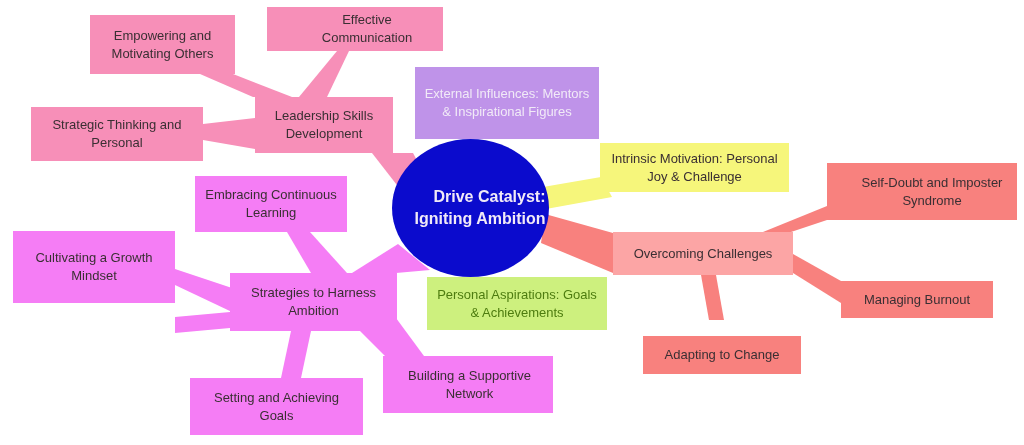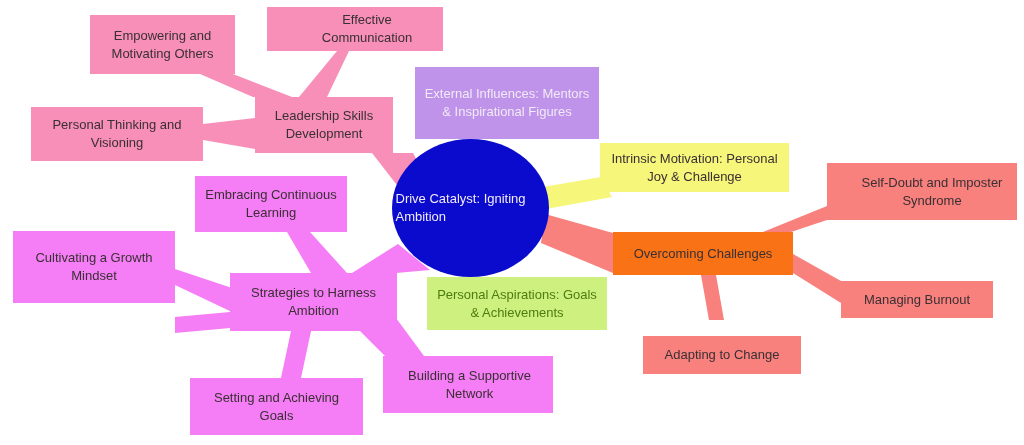--- a/index.html
+++ b/index.html
@@ -22,25 +22,26 @@
     line-height:1.35;
     padding:2px 8px;
     box-sizing:border-box;
   }
   .center-node{
     position:absolute;
     z-index:3;
     display:flex;
     align-items:center;
     justify-content:center;
-    text-align:left;
+    text-align:right;
     border-radius:50%;
-    font-size:13px;
+    font-size:16px;
     line-height:1.4;
     box-sizing:border-box;
+    font-weight:bold;
   }
   .center-node .txt{width:150px;}
 </style>
 </head>
 <body>
 
 <div class="stage">
 
   <svg class="edges" width="1024" height="445" viewBox="0 0 1024 445">
     <polygon points="200,74 233,74 292,97 253,97" fill="#f78fb8"></polygon>
@@ -58,31 +59,31 @@
     <polygon points="543,187 601,177 612,197 535,211" fill="#f6f67b"></polygon>
 
     <polygon points="545,214 613,233 613,273 541,243" fill="#f8817e"></polygon>
     <polygon points="763,232 827,206 827,220 791,232" fill="#f8817e"></polygon>
     <polygon points="793,254 841,281 841,303 793,273" fill="#f8817e"></polygon>
     <polygon points="701,275 716,275 724,320 709,320" fill="#f8817e"></polygon>
   </svg>
 
   <div class="node" style="left: 90px; top: 15px; width: 145px; height: 59px; background-color: rgb(247, 143, 184); color: rgb(58, 47, 51);">Empowering and Motivating Others</div>
   <div class="node" style="left: 267px; top: 7px; width: 176px; height: 44px; background-color: rgb(247, 143, 184); color: rgb(58, 47, 51); padding-left: 32px;">Effective Communication</div>
-  <div class="node" style="left: 31px; top: 107px; width: 172px; height: 54px; background-color: rgb(247, 143, 184); color: rgb(58, 47, 51);">Personal Thinking and Visioning</div>
+  <div class="node" style="left: 31px; top: 107px; width: 172px; height: 54px; background-color: rgb(247, 143, 184); color: rgb(58, 47, 51);">Strategic Thinking and Personal</div>
   <div class="node" style="left: 255px; top: 97px; width: 138px; height: 56px; background-color: rgb(247, 143, 184); color: rgb(58, 47, 51);">Leadership Skills Development</div>
 
   <div class="node" style="left: 415px; top: 67px; width: 184px; height: 72px; background-color: rgb(191, 147, 233); color: rgb(241, 234, 247);">External Influences: Mentors &amp; Inspirational Figures</div>
 
   <div class="node" style="left: 600px; top: 143px; width: 189px; height: 49px; background-color: rgb(246, 246, 123); color: rgb(58, 47, 51);">Intrinsic Motivation: Personal Joy &amp; Challenge</div>
 
   <div class="node" style="left: 427px; top: 277px; width: 180px; height: 53px; background-color: rgb(205, 240, 126); color: #4d7c0f;">Personal Aspirations: Goals &amp; Achievements</div>
 
   <div class="node" style="left: 827px; top: 163px; width: 190px; height: 57px; background-color: rgb(248, 129, 126); color: rgb(58, 47, 51); padding-left: 28px;">Self-Doubt and Imposter Syndrome</div>
-  <div class="node" style="left: 613px; top: 232px; width: 180px; height: 43px; background-color: #f97316; color: rgb(58, 47, 51);">Overcoming Challenges</div>
+  <div class="node" style="left: 613px; top: 232px; width: 180px; height: 43px; background-color: #fca5a5; color: rgb(58, 47, 51);">Overcoming Challenges</div>
   <div class="node" style="left: 841px; top: 281px; width: 152px; height: 37px; background-color: rgb(248, 129, 126); color: rgb(58, 47, 51);">Managing Burnout</div>
   <div class="node" style="left: 643px; top: 336px; width: 158px; height: 38px; background-color: rgb(248, 129, 126); color: rgb(58, 47, 51);">Adapting to Change</div>
 
   <div class="node" style="left: 195px; top: 176px; width: 152px; height: 56px; background-color: rgb(245, 125, 245); color: rgb(58, 47, 51);">Embracing Continuous Learning</div>
   <div class="node" style="left: 13px; top: 231px; width: 162px; height: 72px; background-color: rgb(245, 125, 245); color: rgb(58, 47, 51);">Cultivating a Growth Mindset</div>
   <div class="node" style="left: 230px; top: 273px; width: 167px; height: 58px; background-color: rgb(245, 125, 245); color: rgb(58, 47, 51);">Strategies to Harness Ambition</div>
   <div class="node" style="left: 190px; top: 378px; width: 173px; height: 57px; background-color: rgb(245, 125, 245); color: rgb(58, 47, 51);">Setting and Achieving Goals</div>
   <div class="node" style="left: 383px; top: 356px; width: 170px; height: 57px; background-color: rgb(245, 125, 245); color: rgb(58, 47, 51); padding-left: 11px;">Building a Supportive Network</div>
 
   <div class="center-node" style="left: 392px; top: 139px; width: 157px; height: 138px; background-color: rgb(11, 11, 205); color: rgb(241, 234, 247);">

